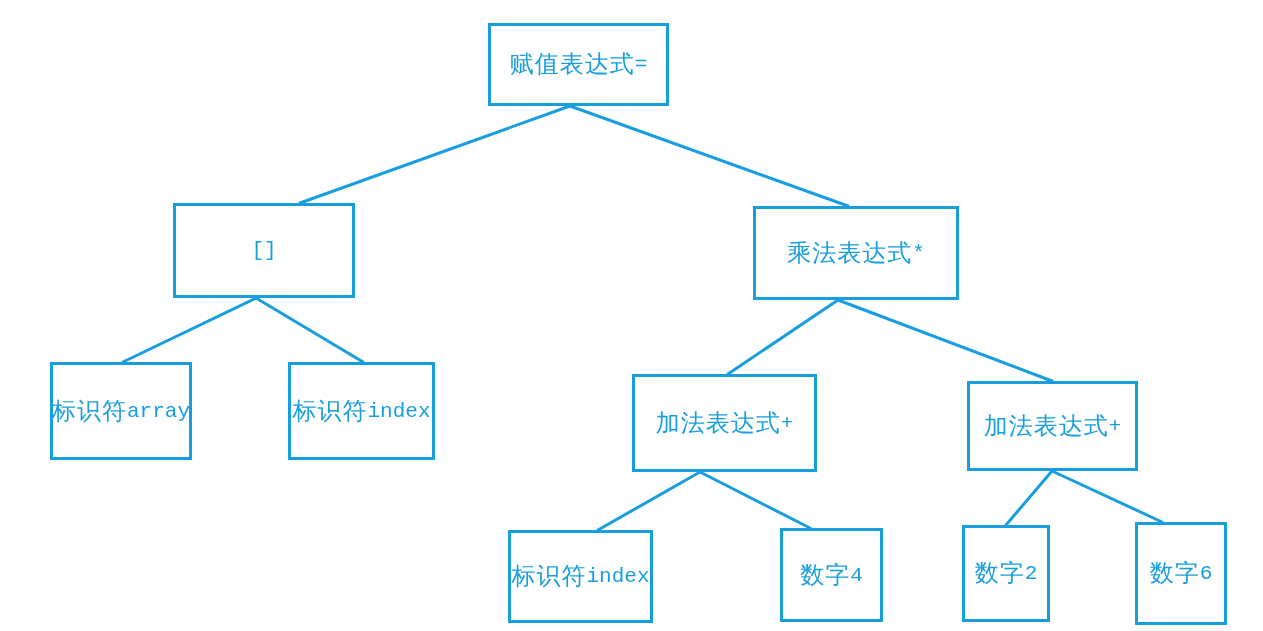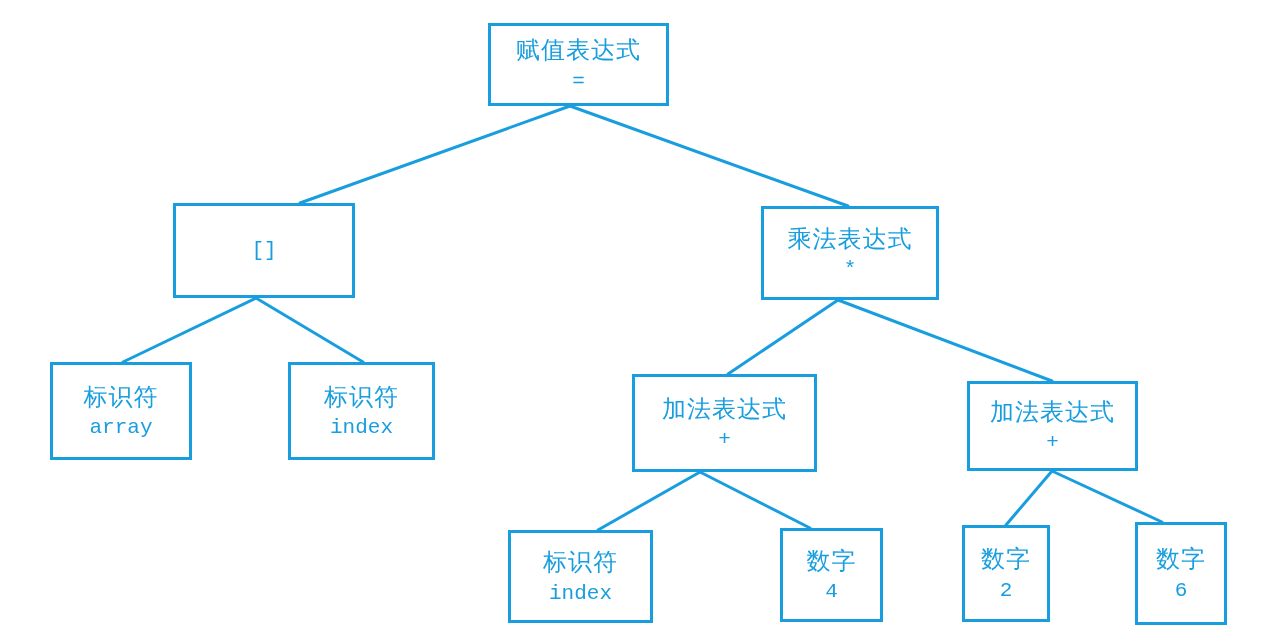--- a/index.html
+++ b/index.html
@@ -26,21 +26,21 @@
     stroke-width: 3;
     stroke-linecap: round;
   }
 
   .node {
     position: absolute;
     border: 3px solid var(--accent);
     background: var(--bg);
     color: var(--accent);
     display: flex;
-    flex-direction: column;
+    flex-direction: row;
     align-items: center;
     justify-content: center;
     row-gap: 7px;
     text-align: center;
   }
   .node .label {
     font-family: "Liberation Serif", "DejaVu Serif", serif;
     font-size: 24px;
     line-height: 1.1;
     letter-spacing: 1px;
@@ -70,21 +70,21 @@
       <line x1="1052" y1="471" x2="1162" y2="522"></line>
     </svg>
   <div id="nodes-layer">
       <div class="node" style="left: 488px; top: 23px; width: 181px; height: 83px;">
         <span class="label">赋值表达式</span>
         <span class="symbol">=</span>
       </div>
       <div class="node" style="left: 173px; top: 203px; width: 182px; height: 95px;">
         <span class="symbol">[]</span>
       </div>
-      <div class="node" style="left: 753px; top: 206px; width: 178px; height: 94px; margin-left: 8px;">
+      <div class="node" style="left: 753px; top: 206px; width: 206px; height: 94px;">
         <span class="label">乘法表达式</span>
         <span class="symbol">*</span>
       </div>
       <div class="node" style="left: 50px; top: 362px; width: 142px; height: 98px;">
         <span class="label">标识符</span>
         <span class="symbol">array</span>
       </div>
       <div class="node" style="left: 288px; top: 362px; width: 147px; height: 98px;">
         <span class="label">标识符</span>
         <span class="symbol">index</span>

